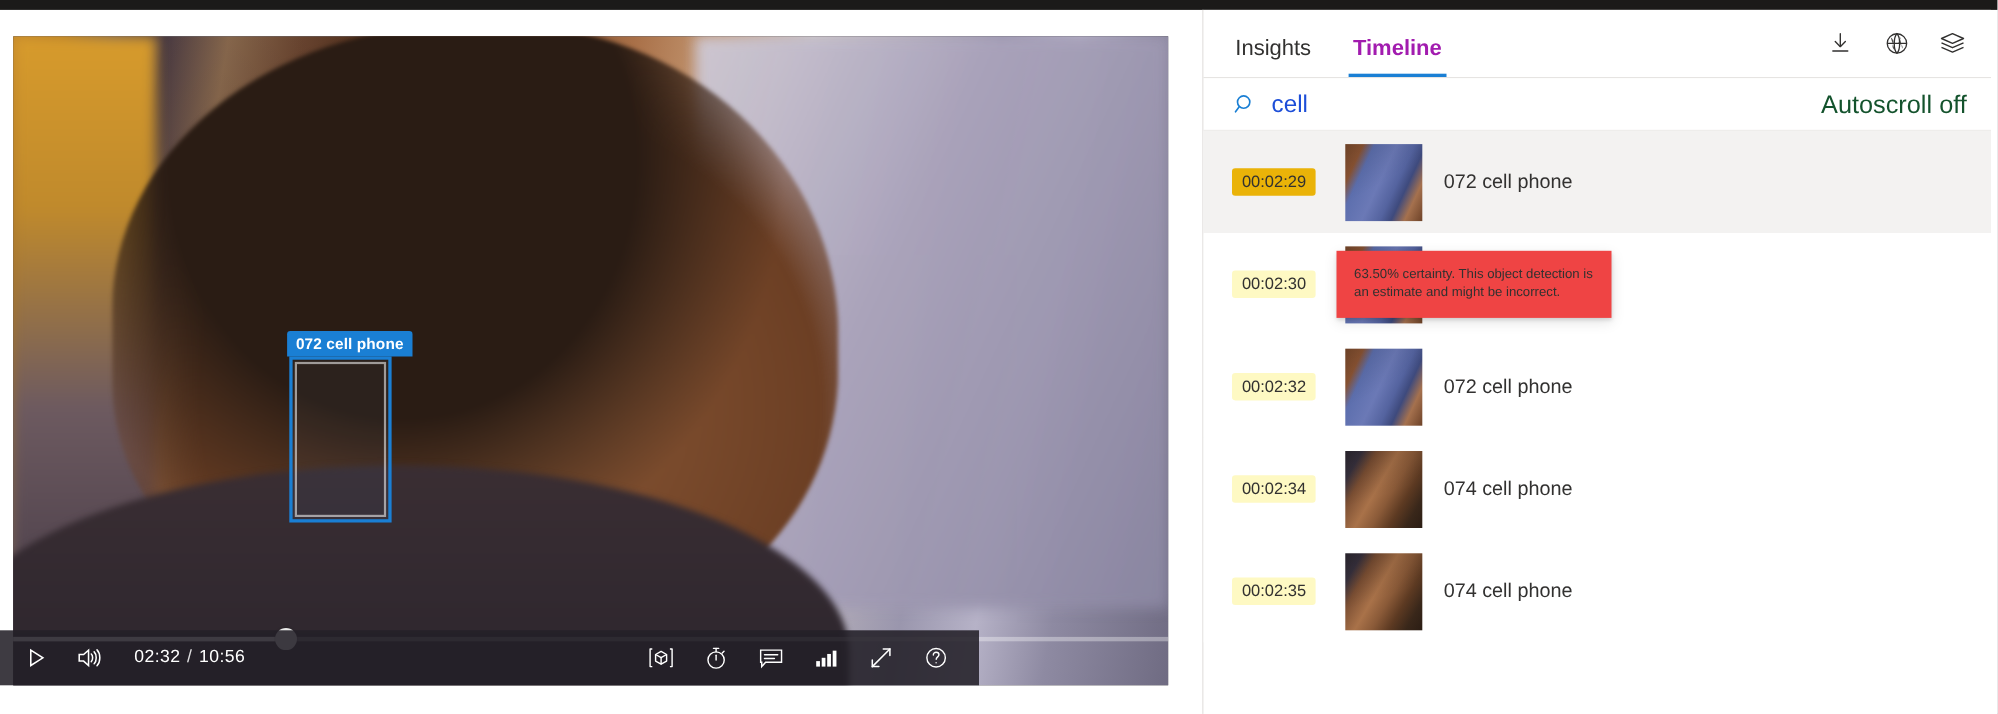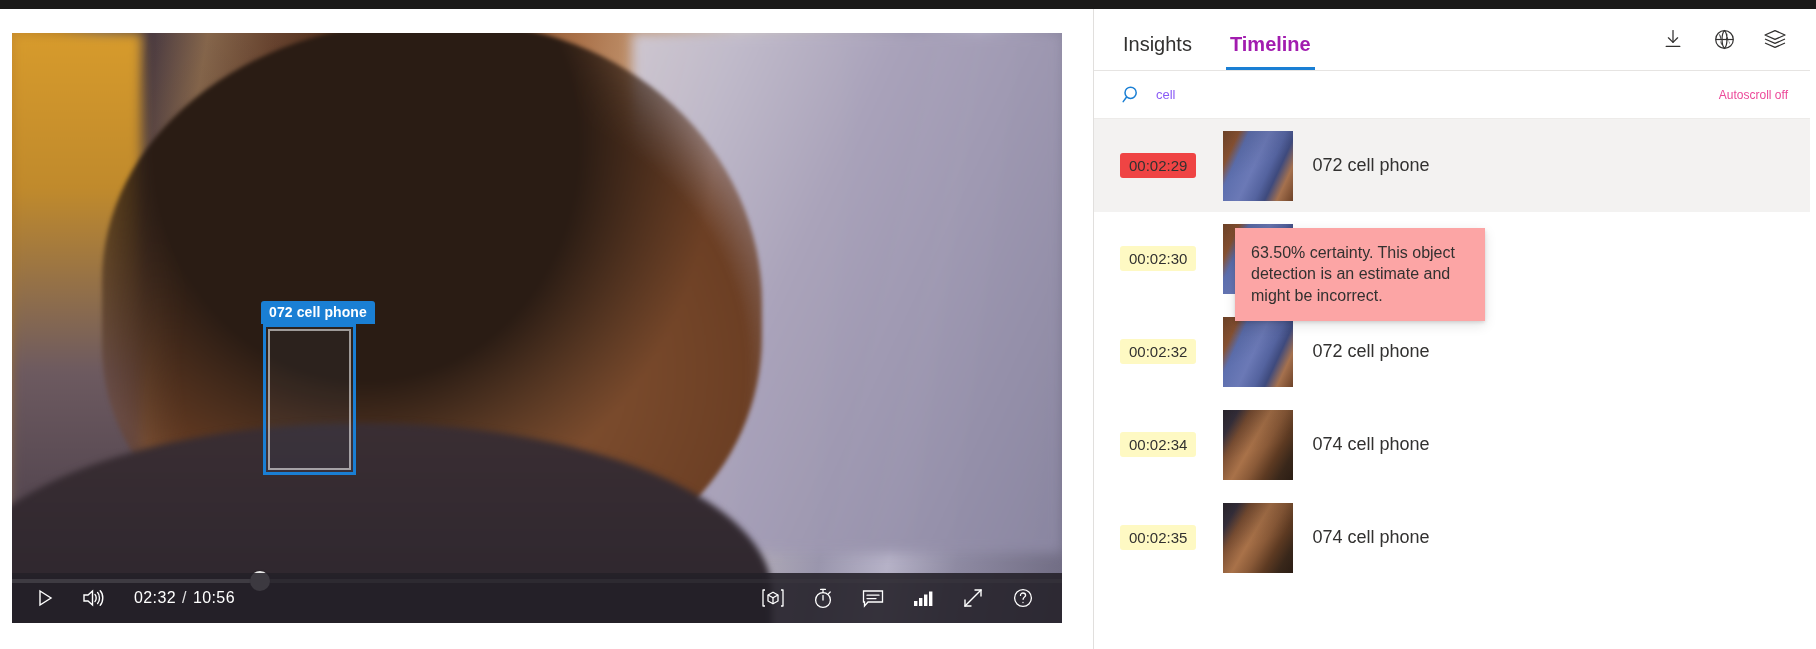--- a/index.html
+++ b/index.html
@@ -95,22 +95,22 @@
   }
   .scrub-handle {
     position: absolute; left: 238px; top: -8px;
     width: 20px; height: 20px; border-radius: 50%;
     background: #e8e8e8; box-shadow: 0 0 2px rgba(0,0,0,.4);
     cursor: pointer;
   }
 
   
   .ctrl-bar {
-    position: absolute; left: 12px; bottom: 26px;
-    width: 1050px; height: 50px;
+    position: absolute; left: 0; bottom: 26px;
+    width: 890px; height: 50px;
     background: rgba(35,32,40,0.88);
     display: flex; align-items: center;
     color: #ffffff;
   }
   .ctrl-left { display: flex; align-items: center; gap: 22px; padding-left: 20px; }
   .ctrl-right { display: flex; align-items: center; gap: 24px; margin-left: auto; padding-right: 26px; }
   .ctrl-btn {
     width: 26px; height: 26px;
     display: flex; align-items: center; justify-content: center;
     cursor: pointer; color: #fff;
@@ -153,40 +153,40 @@
   .tool-icon { width: 26px; height: 26px; color: #323130; cursor: pointer; display:flex; align-items:center; justify-content:center;}
   .tool-icon svg { display: block; }
 
   .search-row {
     position: relative; height: 48px;
     display: flex; align-items: center;
     border-bottom: 1px solid #edebe9;
     padding-left: 26px;
   }
   .search-icon { width: 24px; height: 24px; color: #1a7fd4; margin-right: 12px; display:flex;align-items:center;justify-content:center;}
-  .search-value { font-size: 13px; color: #8b5cf6; }
+  .search-value { font-size: 22px; color: #1d4ed8; }
   .autoscroll {
     position: absolute; right: 22px; top: 50%; transform: translateY(-50%);
-    font-size: 12px; color: #ec4899; cursor: pointer; white-space: nowrap;
+    font-size: 23px; color: #14532d; cursor: pointer; white-space: nowrap;
   }
 
   .timeline-list { position: relative; height: 530px; overflow: hidden; }
   .tl-row {
     display: flex; align-items: center;
     height: 93px; padding-left: 26px;
     background: #ffffff;
   }
   .tl-row.highlight { background: #f3f2f1; }
   .tl-time {
     font-size: 15px; color: #323130;
     background: #fef9c3; border-radius: 3px;
     padding: 5px 9px; line-height: 1;
     white-space: nowrap;
   }
-  .tl-row.highlight .tl-time { background: #ef4444; }
+  .tl-row.highlight .tl-time { background: #eab308; }
   .tl-thumb {
     width: 70px; height: 70px; margin-left: 27px;
     background-size: cover; background-position: center;
     flex: 0 0 auto;
   }
   .thumb-a {
     background:
       linear-gradient(150deg, rgba(0,0,0,.12), rgba(0,0,0,0) 50%),
       linear-gradient(115deg, #7a4a2c 0%, #8d5534 16%,
         #5d6fae 26%, #6b79b6 46%, #54639f 62%,
@@ -198,26 +198,25 @@
       linear-gradient(120deg, #2f2a33 0%, #3a3340 14%,
         #7d5034 26%, #a97249 44%, #8a5a38 58%,
         #5d3a22 72%, #39271a 86%, #2b1d14 100%);
   }
   .tl-label { font-size: 18px; color: #323130; margin-left: 19px; white-space: nowrap; }
 
   
   .tooltip {
     position: absolute; left: 1215px; top: 228px;
     width: 250px;
-    background: #fca5a5;
+    background: #ef4444;
     box-shadow: 0 1.6px 3.6px rgba(0,0,0,.13), 0 4px 12px rgba(0,0,0,.11);
     padding: 14px 16px 15px 16px;
-    font-size: 16px; line-height: 1.33; color: #323130;
+    font-size: 12px; line-height: 1.33; color: #323130;
     z-index: 40;
-    margin-left: 20px;
   }
 </style>
 </head>
 <body>
 
 <div class="page">
 
   <div class="top-strip"></div>
 
   <div class="player">

